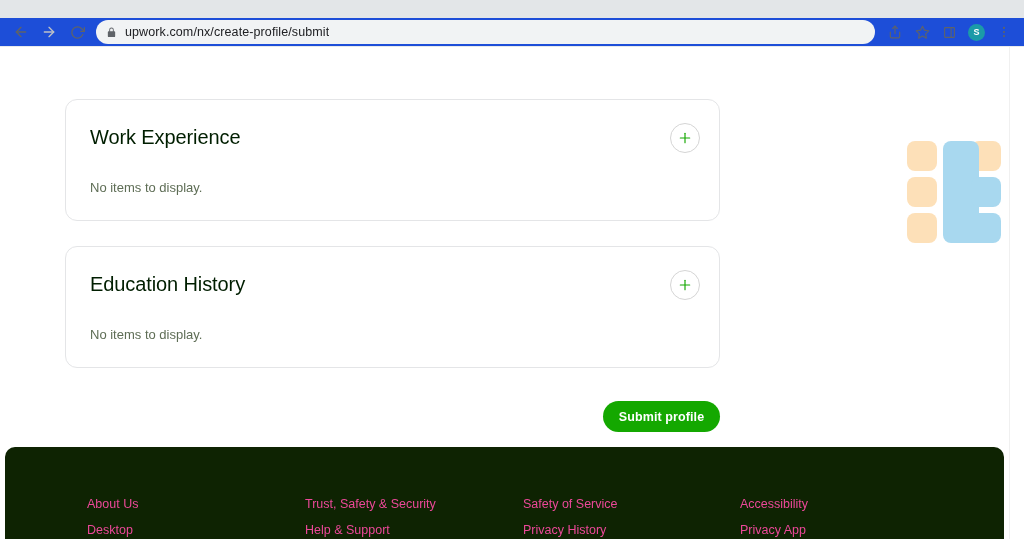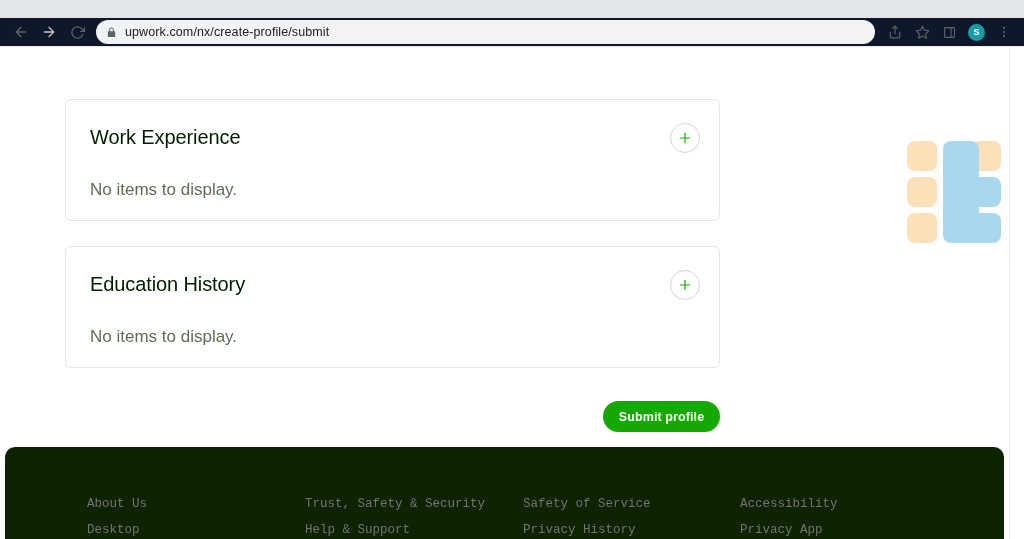--- a/index.html
+++ b/index.html
@@ -13,21 +13,21 @@
   }
 
   
   .browser-tabstrip {
     height: 18px;
     background: #e3e6e8;
     width: 100%;
   }
   .browser-toolbar {
     height: 29px;
-    background: #0f172a;
+    background: #1d4ed8;
     display: flex;
     align-items: center;
     padding: 0 8px;
     border-bottom: 1px solid #e8eaec;
     position: relative;
   }
   .nav-btns { display: flex; align-items: center; gap: 2px; }
   .nav-btn {
     width: 26px; height: 26px;
     display: flex; align-items: center; justify-content: center;
@@ -119,39 +119,39 @@
     position: absolute;
     left: 0; top: 0;
     width: 1009px;
   }
   .card {
     position: absolute;
     left: 65px;
     width: 655px;
     background: #ffffff;
     border: 1px solid #e4e5e7;
-    border-radius: 6px;
+    border-radius: 12px;
   }
   #card-work { top: 52px; height: 122px; }
   #card-education { top: 199px; height: 122px; }
 
   .card-title {
     position: absolute;
     left: 24px;
     top: 26px;
     font-size: 20px;
     color: #001e00;
     font-weight: 400;
     letter-spacing: -0.1px;
   }
   .card-empty {
     position: absolute;
     left: 24px;
     top: 80px;
-    font-size: 17px;
+    font-size: 13px;
     color: #5e6d55;
   }
   .add-btn {
     position: absolute;
     right: 19px;
     top: 23px;
     width: 30px; height: 30px;
     border: 1px solid #d5d5d5;
     border-radius: 50%;
     background: #ffffff;
@@ -208,26 +208,25 @@
     position: absolute;
     top: 50px;
   }
   .footer-col:nth-child(1) { left: 82px; }
   .footer-col:nth-child(2) { left: 300px; }
   .footer-col:nth-child(3) { left: 518px; }
   .footer-col:nth-child(4) { left: 735px; }
   .footer-link {
     display: block;
     font-size: 12.5px;
-    color: #737373;
+    color: #ec4899;
     margin-bottom: 11.5px;
     text-decoration: none;
     cursor: pointer;
     white-space: nowrap;
-    font-family: Liberation Mono, monospace;
   }
 </style>
 </head>
 <body>
 
 <div class="browser-tabstrip"></div>
 
 <div class="browser-toolbar">
   <div class="nav-btns">
     <div class="nav-btn">

